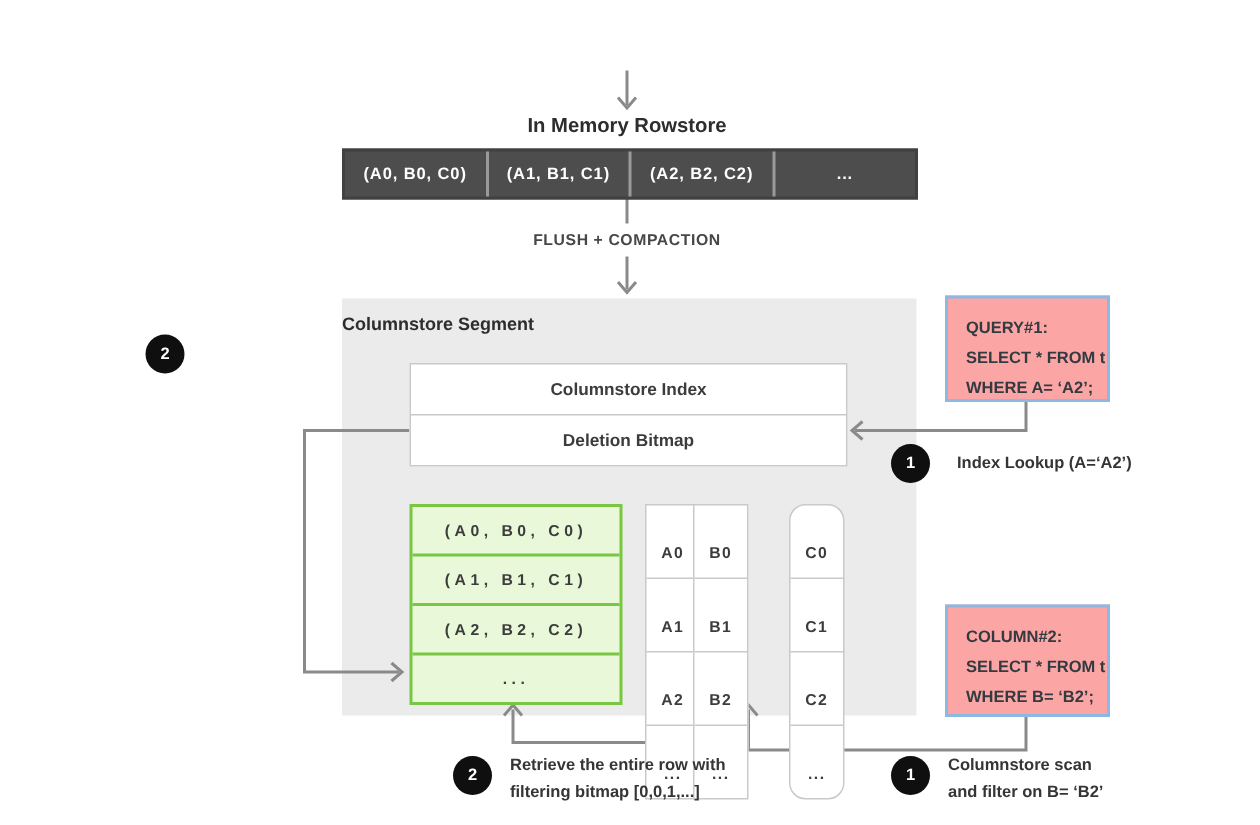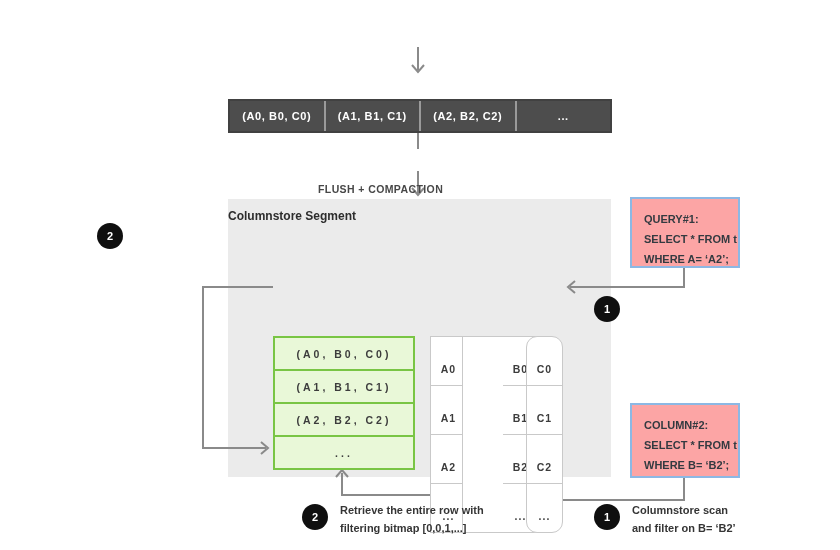--- a/index.html
+++ b/index.html
@@ -11,21 +11,21 @@
   .dark-box{background:#4d4d4d;border:2px solid #414141;color:#ffffff;
     font-weight:bold;font-size:11px;letter-spacing:0.6px;
     display:flex;align-items:center;justify-content:center;z-index:10;}
   .rowstore-bar{background:#4d4d4d;border:2px solid #414141;display:flex;z-index:10;}
   .rowstore-cell{flex:1;display:flex;align-items:center;justify-content:center;
     color:#ffffff;font-weight:bold;font-size:11px;letter-spacing:0.6px;
     border-right:2px solid #9a9a9a;}
   .rowstore-cell:last-child{border-right:none;}
 
   .heading{color:#2d2d2d;font-weight:bold;font-size:13.5px;text-align:center;z-index:10;}
-  .small-caps-label{color:#474747;font-weight:bold;font-size:10.5px;letter-spacing:0.4px;z-index:10;margin-top:29px;}
+  .small-caps-label{color:#474747;font-weight:bold;font-size:10.5px;letter-spacing:0.4px;text-align:center;z-index:10;}
 
   .segment{background:#ebebeb;z-index:2;}
   .segment-title{color:#2d2d2d;font-weight:bold;font-size:12px;text-align:left;z-index:10;}
 
   .stack-box{background:#ffffff;border:1px solid #c9c9c9;z-index:10;}
   .stack-row{height:33px;display:flex;align-items:center;justify-content:center;
     color:#3c3c3c;font-weight:bold;font-size:11.5px;border-bottom:1px solid #c9c9c9;}
   .stack-row:last-child{border-bottom:none;}
 
   .cg-box{background:#e9f8d8;border:2px solid #79c544;z-index:10;}
@@ -72,49 +72,54 @@
     <polyline points="261,442 268,448 261,454"></polyline>
 
     <path d="M487 468 V495 H342 V473"></path>
     <polyline points="336,477 342,470 348,477"></polyline>
 
     <path d="M684 478 V500 H499 V473"></path>
     <polyline points="493,477 499,470 505,477"></polyline>
   </svg>
 
 
+  <div class="abs heading" style="left:268px;top:76px;width:300px;">In Memory Rowstore</div>
 
   <div class="abs rowstore-bar" style="left:228px;top:99px;width:380px;height:30px;">
     <div class="rowstore-cell">(A0, B0, C0)</div>
     <div class="rowstore-cell">(A1, B1, C1)</div>
     <div class="rowstore-cell">(A2, B2, C2)</div>
     <div class="rowstore-cell">...</div>
   </div>
 
   <div class="abs small-caps-label" style="left:318px;top:154px;width:200px;">FLUSH + COMPACTION</div>
 
   <div class="abs segment" style="left:228px;top:199px;width:383px;height:278px;"></div>
   <div class="abs segment-title" style="left:228px;top:209px;width:383px;">Columnstore Segment</div>
 
+  <div class="abs stack-box" style="left:273px;top:242px;width:290px;">
+    <div class="stack-row">Columnstore Index</div>
+    <div class="stack-row">Deletion Bitmap</div>
+  </div>
 
   <div class="abs cg-box" style="left:273px;top:336px;width:138px;">
     <div class="cg-row">(A0, B0, C0)</div>
     <div class="cg-row">(A1, B1, C1)</div>
     <div class="cg-row">(A2, B2, C2)</div>
     <div class="cg-row">...</div>
   </div>
 
   <div class="abs col-box" style="left:430px;top:336px;width:35px;">
     <div class="col-cell">A0</div>
     <div class="col-cell">A1</div>
     <div class="col-cell">A2</div>
     <div class="col-cell">...</div>
   </div>
 
-  <div class="abs col-box" style="left:462px;top:336px;width:35px;padding-left:40px;">
+  <div class="abs col-box" style="left:462px;top:336px;width:35px;">
     <div class="col-cell">B0</div>
     <div class="col-cell">B1</div>
     <div class="col-cell">B2</div>
     <div class="col-cell">...</div>
   </div>
 
   <div class="abs col-box" style="left:526px;top:336px;width:35px;border-radius:11px;">
     <div class="col-cell">C0</div>
     <div class="col-cell">C1</div>
     <div class="col-cell">C2</div>
@@ -129,20 +134,21 @@
 
   <div class="abs query-box" style="left:630px;top:403px;width:110px;height:75px;">
     <div class="query-line">COLUMN#2:</div>
     <div class="query-line">SELECT * FROM t</div>
     <div class="query-line">WHERE B= ‘B2’;</div>
   </div>
 
   <div class="abs badge" style="left:97px;top:223px;">2</div>
 
   <div class="abs badge" style="left:594px;top:296px;">1</div>
+  <div class="abs step-label" style="left:638px;top:300px;width:190px;">Index Lookup (A=‘A2’)</div>
 
   <div class="abs badge" style="left:302px;top:504px;">2</div>
   <div class="abs step-label" style="left:340px;top:501px;width:200px;">Retrieve the entire row with
 filtering bitmap [0,0,1,...]</div>
 
   <div class="abs badge" style="left:594px;top:504px;">1</div>
   <div class="abs step-label" style="left:632px;top:501px;width:180px;">Columnstore scan
 and filter on B= ‘B2’</div>
 
 </div>

